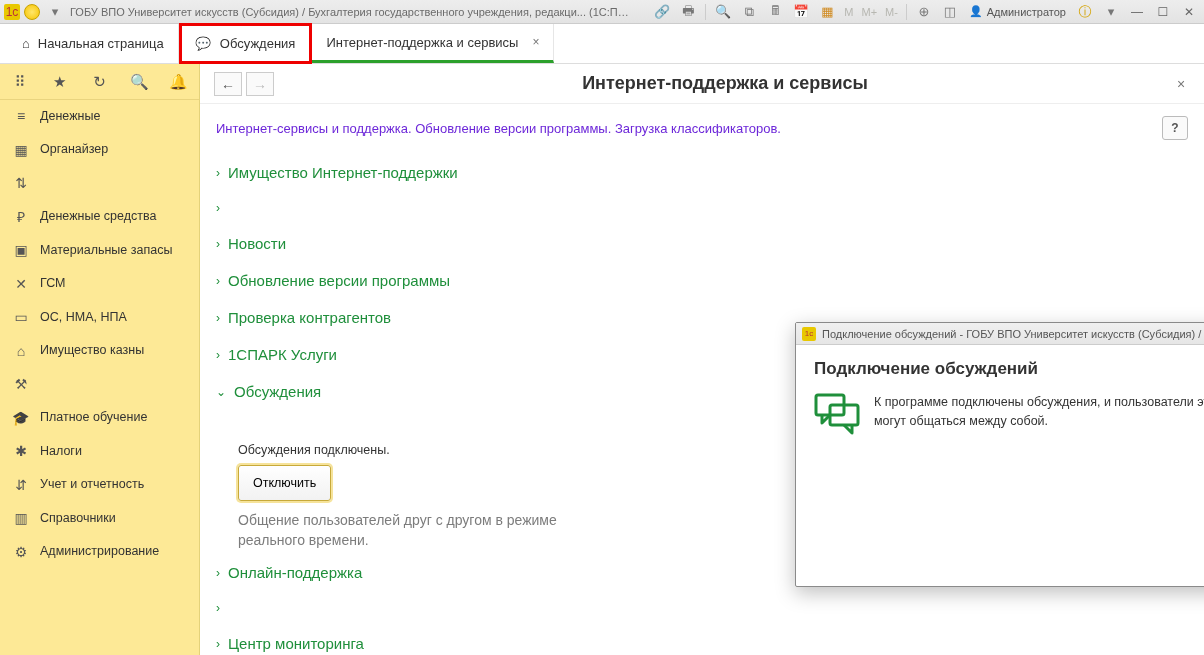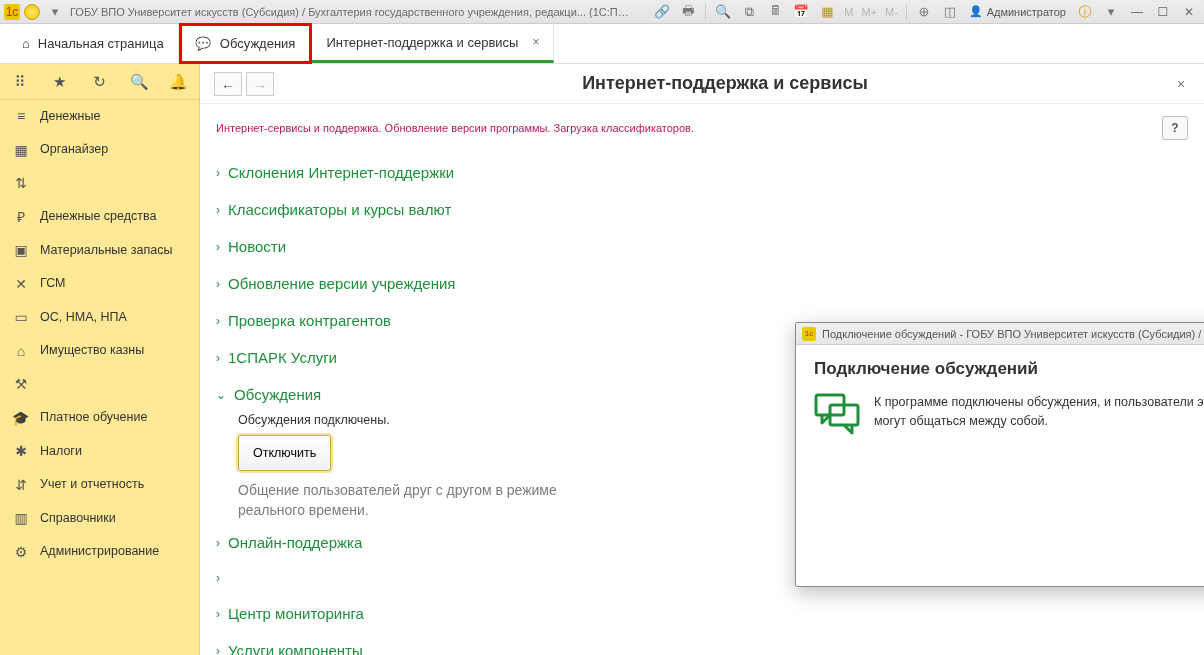--- a/index.html
+++ b/index.html
@@ -24,27 +24,27 @@
   .sb-toprow { height:36px; display:flex; align-items:center; justify-content:space-around; border-bottom:1px solid #e9d47f;}
   .sb-toprow .ic { width:24px; height:24px; display:flex; align-items:center; justify-content:center; color:#555; font-size:15px; cursor:pointer;}
   .sb-item { display:flex; align-items:center; gap:10px; padding:8px 12px; color:#333; font-size:12.5px; cursor:pointer; line-height:1.25;}
   .sb-icon { width:18px; text-align:center; color:#555; font-size:14px;}
   .content { flex:1; position:relative; background:#fff; overflow:hidden; }
   .navrow { height:40px; display:flex; align-items:center; padding:0 14px; border-bottom:1px solid #eee;}
   .nav-btn { width:28px; height:24px; border:1px solid #ccc; background:#fafafa; display:flex; align-items:center; justify-content:center; color:#555; font-size:14px; margin-right:4px; cursor:pointer;}
   .page-title { flex:1; text-align:center; font-size:18px; font-weight:bold; color:#333;}
   .page-close { width:18px; height:18px; color:#777; font-size:14px; display:flex; align-items:center; justify-content:center; cursor:pointer;}
   .desc-row { padding:12px 16px 6px; display:flex; align-items:center;}
-  .desc-text { color:#be185d; font-size:11px; flex:1;}
+  .desc-text { color:#6d28d9; font-size:13px; flex:1;}
   .help-btn { width:26px; height:24px; border:1px solid #bbb; border-radius:3px; background:#fafafa; display:flex; align-items:center; justify-content:center; font-weight:bold; color:#555; cursor:pointer;}
   .sections { padding:4px 16px 20px; }
   .sec { margin:8px 0; }
   .sec-head { display:flex; align-items:center; gap:8px; color:#1f8f3b; font-size:15px; cursor:pointer; padding:6px 0;}
   .sec-head .chev { color:#1f8f3b; font-size:12px;}
-  .sec-body { padding:2px 0 0 22px; }
+  .sec-body { padding:2px 0 0 22px;margin-top:33px; }
   .sec-note { color:#333; font-size:12.5px; margin:2px 0 8px;}
   .btn { border:1px solid #c7a93a; border-radius:3px; background:linear-gradient(#fff,#f2f2f2); padding:10px 14px; font-size:12.5px; cursor:pointer; box-shadow:0 0 0 2px #f6e39a;}
   .sec-hint { color:#7c7c7c; font-size:14px; margin-top:10px; max-width:370px; line-height:1.4;}
   .dialog { position:absolute; left:595px; top:258px; width:590px; height:265px; background:#fff; border:1px solid #8a8a8a; box-shadow:0 6px 20px rgba(0,0,0,.25); border-radius:2px; display:flex; flex-direction:column;}
   .dlg-titlebar { height:22px; background:linear-gradient(#f0f0f0,#e6e6e6); border-bottom:1px solid #ccc; display:flex; align-items:center; padding:0 6px; gap:6px; font-size:11px; color:#555;}
   .dlg-title-text { flex:1; white-space:nowrap; overflow:hidden; text-overflow:ellipsis;}
   .dlg-body { flex:1; padding:14px 18px 10px; display:flex; flex-direction:column;}
   .dlg-heading { font-size:17px; font-weight:bold; color:#333; margin-bottom:14px;}
   .dlg-row { display:flex; gap:14px; align-items:flex-start;}
   .dlg-text { font-size:12.5px; color:#333; line-height:1.5;}
@@ -176,39 +176,38 @@
       <div class="page-close">×</div>
     </div>
     <div class="desc-row">
       <div class="desc-text">Интернет-сервисы и поддержка. Обновление версии программы. Загрузка классификаторов.</div>
       <div class="help-btn">?</div>
     </div>
     <div class="sections" id="sections">
         <div class="sec">
           <div class="sec-head">
             <span class="chev">›</span>
-            <span>Склонения Интернет-поддержки</span>
-          </div>
-        </div>
-        <div class="sec">
-          <div class="sec-head">
-            <span class="chev">›</span>
-            <span>Классификаторы и курсы валют</span>
+            <span>Имущество Интернет-поддержки</span>
+          </div>
+        </div>
+        <div class="sec">
+          <div class="sec-head">
+            <span class="chev">›</span>
           </div>
         </div>
         <div class="sec">
           <div class="sec-head">
             <span class="chev">›</span>
             <span>Новости</span>
           </div>
         </div>
         <div class="sec">
           <div class="sec-head">
             <span class="chev">›</span>
-            <span>Обновление версии учреждения</span>
+            <span>Обновление версии программы</span>
           </div>
         </div>
         <div class="sec">
           <div class="sec-head">
             <span class="chev">›</span>
             <span>Проверка контрагентов</span>
           </div>
         </div>
         <div class="sec">
           <div class="sec-head">

